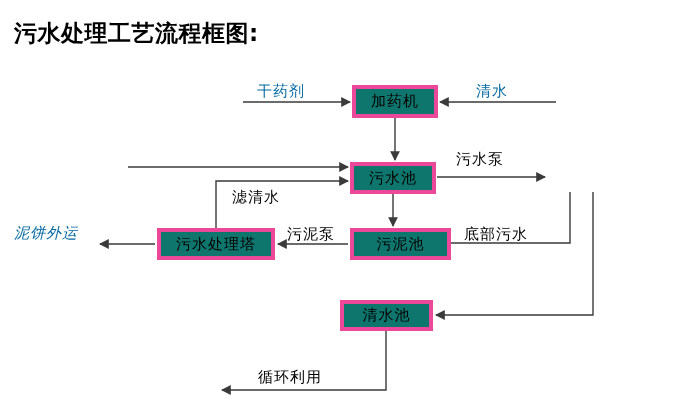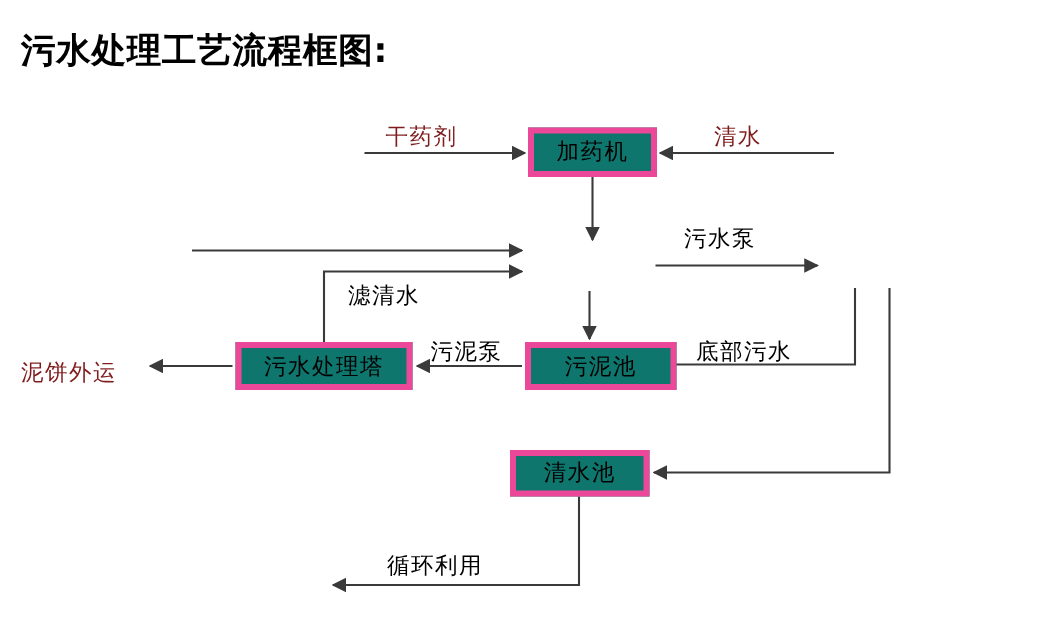--- a/index.html
+++ b/index.html
@@ -49,21 +49,21 @@
     position: absolute;
     font-size: 15px;
     color: #000000;
     background: transparent;
     white-space: nowrap;
     letter-spacing: 1px;
   }
   .terminal-label {
     position: absolute;
     font-size: 15px;
-    color: #7f1d1d;
+    color: #0369a1;
     white-space: nowrap;
     letter-spacing: 1px;
   }
 </style>
 </head>
 <body>
 
 <div id="page">
 
   <div id="diagram-title">污水处理工艺流程框图:</div>
@@ -98,34 +98,35 @@
 
       <path d="M 155 244 L 100 244" marker-end="url(#arrow)"></path>
 
       <path d="M 386 331 L 386 390 L 222 390" marker-end="url(#arrow)"></path>
 
     </g>
   </svg>
 
   <div class="node-box" style="left:352px; top:85px; width:86px; height:33px;">加药机</div>
 
+  <div class="node-box" style="left:350px; top:162px; width:86px; height:32px;">污水池</div>
 
 
   <div class="node-box" style="left:157px; top:228px; width:118px; height:32px;">污水处理塔</div>
 
   <div class="node-box" style="left:350px; top:228px; width:101px; height:32px;">污泥池</div>
 
   <div class="node-box" style="left:340px; top:300px; width:93px; height:31px;">清水池</div>
 
   <div class="terminal-label" style="left:257px; top:82px;">干药剂</div>
 
   <div class="terminal-label" style="left:476px; top:82px;">清水</div>
 
 
-  <div class="terminal-label" style="left:14px; top:239px;">泥饼外运</div>
+  <div class="terminal-label" style="left:14px; top:224px;font-style:italic;">泥饼外运</div>
 
   <div class="edge-label" style="left:232px; top:188px;">滤清水</div>
 
   <div class="edge-label" style="left:456px; top:150px;">污水泵</div>
 
   <div class="edge-label" style="left:287px; top:225px;">污泥泵</div>
 
   <div class="edge-label" style="left:464px; top:225px;">底部污水</div>
 
   <div class="edge-label" style="left:258px; top:368px;">循环利用</div>

